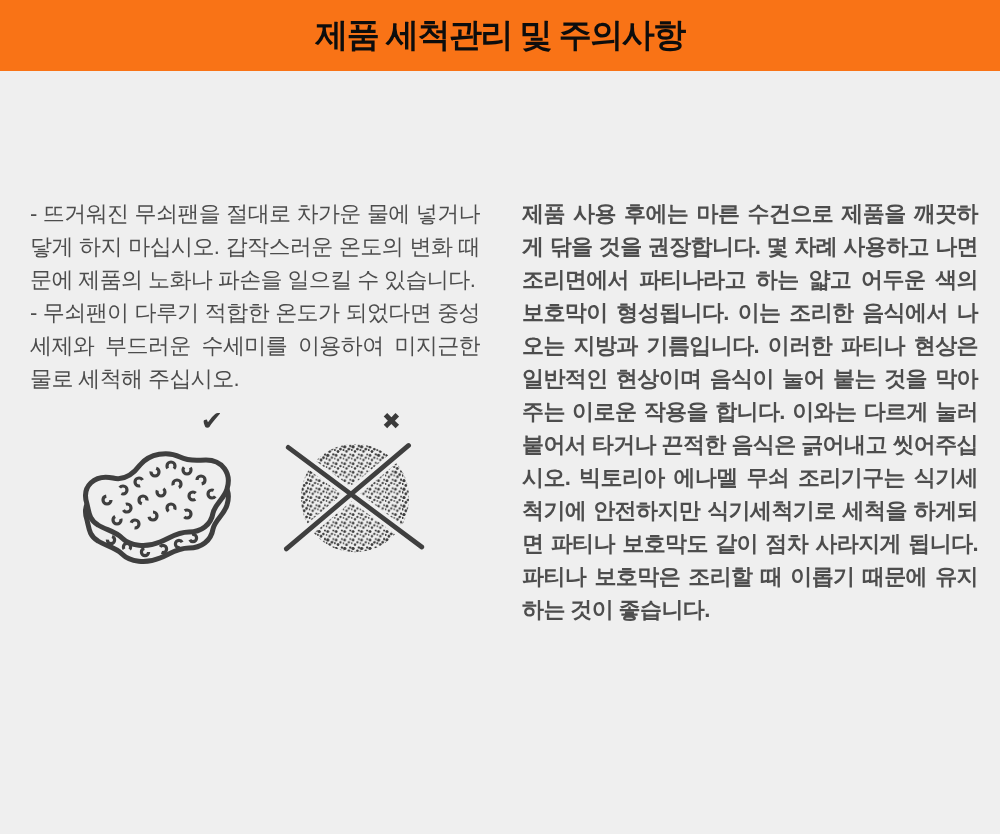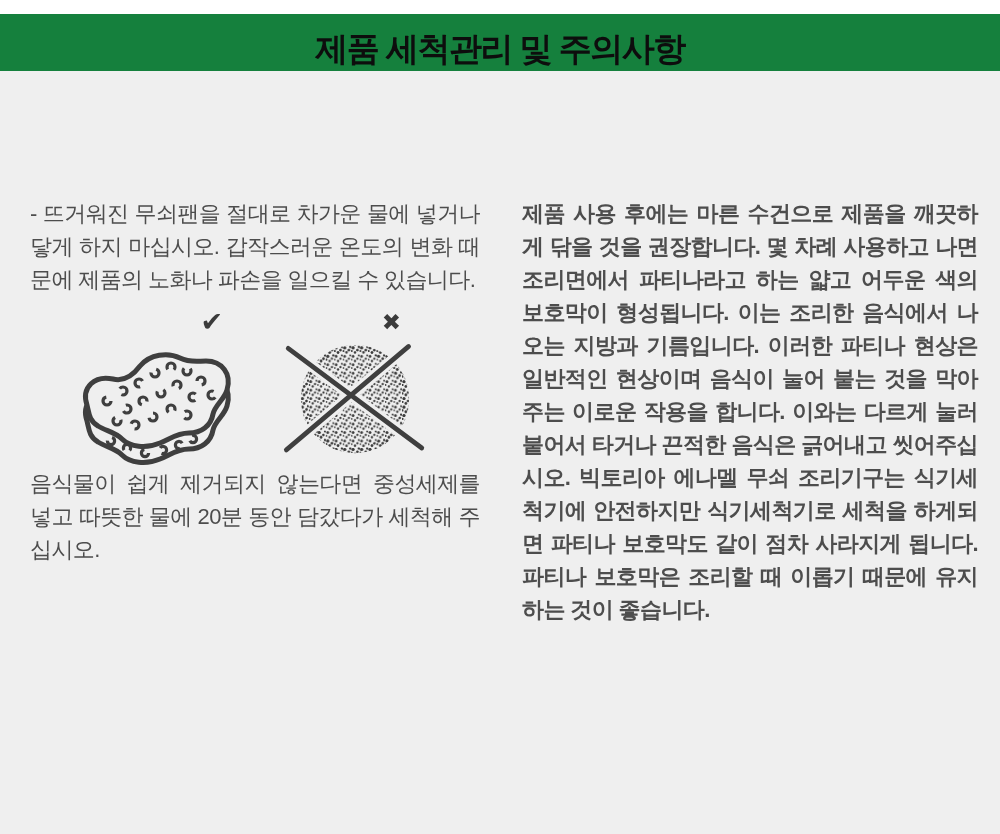--- a/index.html
+++ b/index.html
@@ -4,22 +4,22 @@
 <style>
   html, body { margin: 0; padding: 0; }
   body {
     width: 1000px; height: 834px;
     background: #ffffff;
     font-family: "Liberation Sans", "DejaVu Sans", sans-serif;
     position: relative; overflow: hidden;
   }
   .header {
     height: 71px;
-    background: #15803d;
-    display: flex; align-items: center; justify-content: center; margin-top: 14px;
+    background: #f97316;
+    display: flex; align-items: center; justify-content: center;
   }
   .title {
     font-size: 33px; font-weight: 800; color: #0d0d0d;
     letter-spacing: -1.5px;
   }
   .panel {
     position: absolute; left: 0; top: 71px;
     width: 1000px; height: 763px;
     background: #efefef;
     box-sizing: border-box;
@@ -55,20 +55,21 @@
 
 <div class="header">
   <div class="title">제품 세척관리 및 주의사항</div>
 </div>
 
 <div class="panel">
   <div class="columns">
 
     <div class="col-left">
       <p class="body-text p1">- 뜨거워진 무쇠팬을 절대로 차가운 물에 넣거나 닿게 하지 마십시오. 갑작스러운 온도의 변화 때문에 제품의 노화나 파손을 일으킬 수 있습니다.</p>
+      <p class="body-text p2">- 무쇠팬이 다루기 적합한 온도가 되었다면 중성세제와 부드러운 수세미를 이용하여 미지근한 물로 세척해 주십시오.</p>
 
       <div class="figures">
 
         <div class="figure">
           <div class="mark mark-check">✔</div>
           <svg width="160" height="130" viewBox="0 0 160 130" aria-hidden="true">
             <defs>
               <path id="spongeBlob" d="M12,68 C6,50 20,38 38,42 C50,45 59,37 65,29 C75,17 93,15 105,21 C115,26 123,24 131,24 C147,24 157,37 152,53 C149,63 140,68 138,77 C136,89 126,96 114,96 C102,96 95,102 85,106 C71,112 55,110 47,102 C40,95 31,94 23,89 C14,84 14,76 12,68 Z"></path>
             </defs>
             <use href="#spongeBlob" y="16" fill="#efefef" stroke="#3f3f3f" stroke-width="5" stroke-linejoin="round"></use>
@@ -116,21 +117,20 @@
             </defs>
             <circle cx="85" cy="66" r="57" fill="url(#stip)"></circle>
             <circle cx="85" cy="66" r="54" fill="none" stroke="url(#stip)" stroke-width="7"></circle>
             <path d="M14,12 L156,118 M142,10 L12,120" stroke="#efefef" stroke-width="12" fill="none"></path>
             <path d="M14,12 L156,118 M142,10 L12,120" stroke="#3f3f3f" stroke-width="5" stroke-linecap="round" fill="none"></path>
           </svg>
         </div>
 
       </div>
 
-      <p class="body-text p3">음식물이 쉽게 제거되지 않는다면 중성세제를 넣고 따뜻한 물에 20분 동안 담갔다가 세척해 주십시오.</p>
     </div>
 
     <div class="col-right">
       <p class="body-text">제품 사용 후에는 마른 수건으로 제품을 깨끗하게 닦을 것을 권장합니다. 몇 차례 사용하고 나면 조리면에서 파티나라고 하는 얇고 어두운 색의 보호막이 형성됩니다. 이는 조리한 음식에서 나오는 지방과 기름입니다. 이러한 파티나 현상은 일반적인 현상이며 음식이 눌어 붙는 것을 막아주는 이로운 작용을 합니다. 이와는 다르게 눌러 붙어서 타거나 끈적한 음식은 긁어내고 씻어주십시오. 빅토리아 에나멜 무쇠 조리기구는 식기세척기에 안전하지만 식기세척기로 세척을 하게되면 파티나 보호막도 같이 점차 사라지게 됩니다. 파티나 보호막은 조리할 때 이롭기 때문에 유지하는 것이 좋습니다.</p>
     </div>
 
   </div>
 </div>
 
 </body></html>

